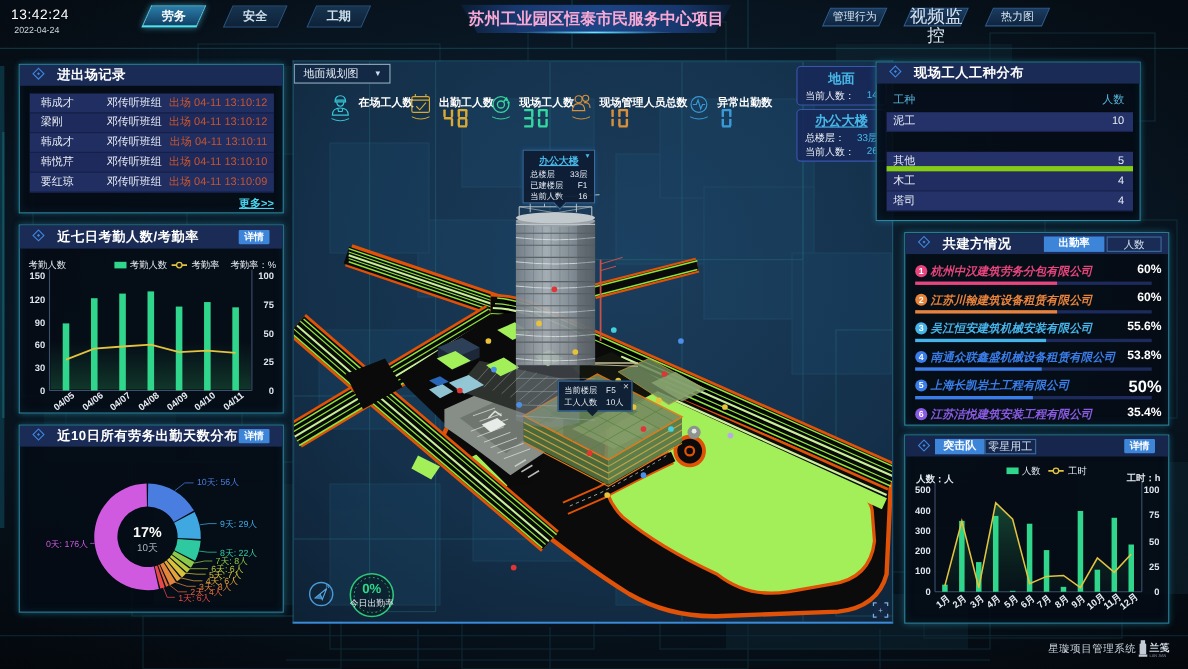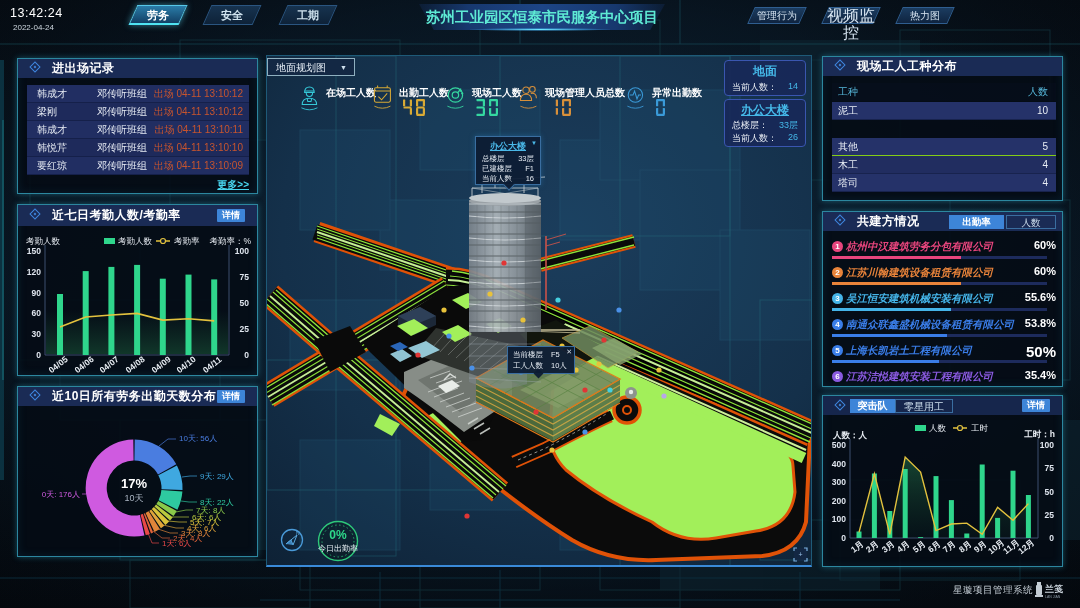--- a/index.html
+++ b/index.html
@@ -84,21 +84,21 @@
 <div class="abs" style="left:207px;top:5px;width:50px;height:20px;color:#cfe2ee;font-size:11px;font-weight:bold;text-align:center;line-height:20px">安全</div>
 <div class="abs" style="left:283px;top:5px;width:50px;height:20px;transform:skewX(-24deg);background:linear-gradient(180deg,#17334f,#0e2238);border:1px solid #2a5580;"></div>
 <div class="abs" style="left:283px;top:5px;width:50px;height:20px;color:#cfe2ee;font-size:11px;font-weight:bold;text-align:center;line-height:20px">工期</div>
 
 <div class="abs" style="left:419px;top:4px;width:246px;height:26px;
  background:linear-gradient(90deg,rgba(18,44,88,.35),#17386e 20%,#1d4586 50%,#17386e 80%,rgba(18,44,88,.35));
  clip-path:polygon(0 0,100% 0,94% 100%,6% 100%);"></div>
 <div class="abs" style="left:470px;top:28px;width:140px;height:3px;
  background:radial-gradient(ellipse at center,#6fe9ff 0%,rgba(60,160,220,.55) 45%,rgba(0,0,0,0) 75%)"></div>
 
-<div class="abs" style="left:419px;top:8px;width:246px;text-align:center;color:#5eead4;
+<div class="abs" style="left:419px;top:8px;width:246px;text-align:center;color:#f9a8d4;
  font-size:14.5px;font-weight:bold;white-space:nowrap">苏州工业园区恒泰市民服务中心项目</div>
 <div class="abs" style="left:751px;top:7px;width:52px;height:17px;transform:skewX(-24deg);background:linear-gradient(180deg,#1b3c60,#0f2440);border:1px solid #2f5e90;"></div>
 <div class="abs" style="left:751px;top:7px;width:52px;height:17px;color:#d8e6f2;font-size:10px;text-align:center;line-height:17px">管理行为</div>
 <div class="abs" style="left:825px;top:7px;width:52px;height:17px;transform:skewX(-24deg);background:linear-gradient(180deg,#1b3c60,#0f2440);border:1px solid #2f5e90;"></div>
 <div class="abs" style="left:825px;top:7px;width:52px;height:17px;color:#d8e6f2;font-size:16px;text-align:center;line-height:17px">视频监控</div>
 <div class="abs" style="left:899px;top:7px;width:52px;height:17px;transform:skewX(-24deg);background:linear-gradient(180deg,#1b3c60,#0f2440);border:1px solid #2f5e90;"></div>
 <div class="abs" style="left:899px;top:7px;width:52px;height:17px;color:#d8e6f2;font-size:10px;text-align:center;line-height:17px">热力图</div>
 
 <div class="panel" style="left:17px;top:58px;width:241px;height:136px">
 
@@ -699,32 +699,32 @@
 <svg width="15" height="15">
 <rect x="1" y="1" width="13" height="13" fill="rgba(20,40,70,.8)"></rect>
 <g stroke="#7ab0e0" stroke-width="1.2" fill="none">
 <path d="M1,4 L1,1 L4,1 M11,1 L14,1 L14,4 M14,11 L14,14 L11,14 M4,14 L1,14 L1,11"></path>
 </g>
 <text x="7.5" y="10" fill="#9ac4ea" font-size="7" text-anchor="middle">+</text>
 </svg>
 </div>
 </div>
 
-<div class="panel" style="left:822px;top:56px;width:241px;height:145px">
+<div class="panel" style="left:796px;top:56px;width:241px;height:145px">
 
  <div class="ptitle"><span class="dico"></span>现场工人工种分布</div>
  <div class="row" style="left:9px;top:26px;width:224px;color:#56b7da;background:rgba(10,18,38,.3)">
       <span style="position:absolute;left:6px">工种</span>
       <span style="position:absolute;right:8px">人数</span>
     </div>
     <div class="row" style="left:9px;top:45px;width:224px;background:#253269;border-bottom:1px solid #18234e">
       <span style="position:absolute;left:6px">泥工</span>
       <span style="position:absolute;right:8px">10</span>
     </div>
-    <div class="row" style="left:9px;top:81px;width:224px;background:#253269;border-bottom:1px solid #84cc16">
+    <div class="row" style="left:9px;top:81px;width:224px;background:#253269;border-bottom:5px solid #84cc16">
       <span style="position:absolute;left:6px">其他</span>
       <span style="position:absolute;right:8px">5</span>
     </div>
     <div class="row" style="left:9px;top:99px;width:224px;background:#212d60;border-bottom:1px solid #18234e">
       <span style="position:absolute;left:6px">木工</span>
       <span style="position:absolute;right:8px">4</span>
     </div>
     <div class="row" style="left:9px;top:117px;width:224px;background:#253269;border-bottom:1px solid #18234e">
       <span style="position:absolute;left:6px">塔司</span>
       <span style="position:absolute;right:8px">4</span>
@@ -788,21 +788,21 @@
  </div>
 </div>
 
 <div class="panel" style="left:822px;top:395px;width:241px;height:172px">
 
  <div class="ptitle" style="background:#16264c;padding-left:0"></div>
  <span class="dico" style="top:5px"></span>
 
  <div class="abs" style="left:27px;top:3px;width:45px;height:14px;background:#3d85d8;color:#fff;font-size:10px;font-weight:bold;text-align:center;line-height:14px">突击队</div>
 
- <div class="abs" style="left:72px;top:3px;width:58px;height:14px;border:1px solid #3a6ea0;color:#cfe0ee;font-size:10px;text-align:center;line-height:13px">零星用工</div>
+ <div class="abs" style="left:72px;top:3px;width:47px;height:14px;border:1px solid #3a6ea0;color:#cfe0ee;font-size:10px;text-align:center;line-height:13px">零星用工</div>
 
  <div class="detail" style="top:3px">详情</div>
 
  <div class="abs" style="left:0;top:19px;width:239px;height:152px">
       <svg width="239" height="171" style="position:absolute;left:0;top:0">
         <text x="23" y="126" fill="#dfe5ee" font-size="8.5" font-weight="bold" text-anchor="end">0</text>
         <text x="23" y="107" fill="#dfe5ee" font-size="8.5" font-weight="bold" text-anchor="end">100</text>
         <text x="23" y="89" fill="#dfe5ee" font-size="8.5" font-weight="bold" text-anchor="end">200</text>
         <text x="23" y="70" fill="#dfe5ee" font-size="8.5" font-weight="bold" text-anchor="end">300</text>
         <text x="23" y="52" fill="#dfe5ee" font-size="8.5" font-weight="bold" text-anchor="end">400</text>

